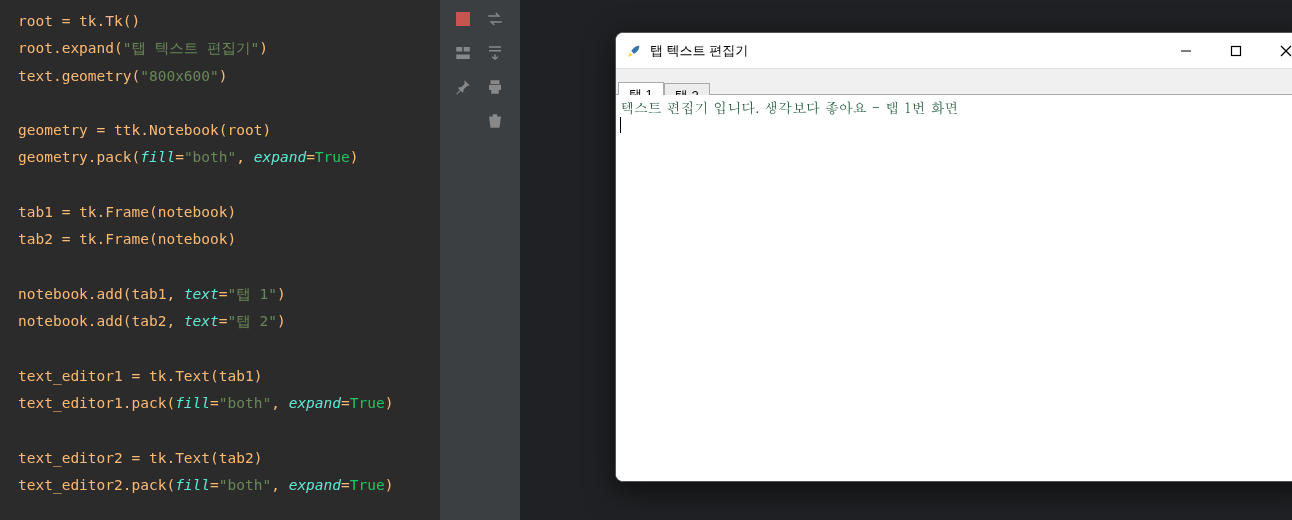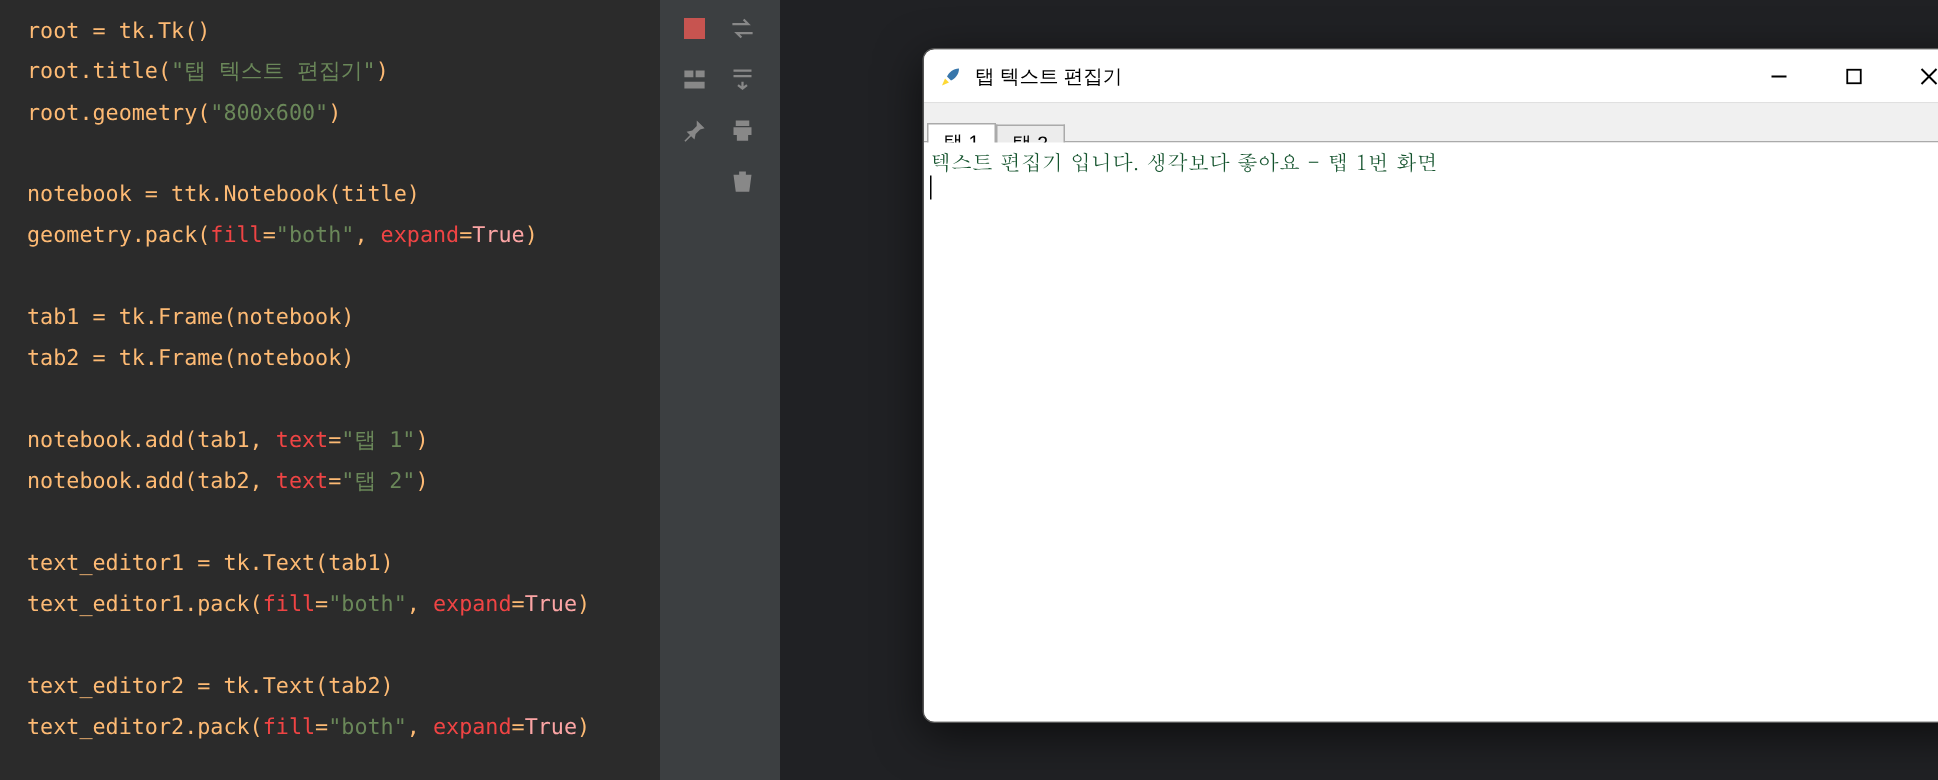--- a/index.html
+++ b/index.html
@@ -20,22 +20,22 @@
     background: #2b2b2b;
     padding: 8px 0 0 18px;
     font-size: 14.5px;
     line-height: 27.3px;
     color: #a9b7c6;
     white-space: pre;
     font-family: "Consolas", monospace;
   }
   .tok-id { color: #fdba74; }
   .tok-str { color: #6a8759; }
-  .tok-param { color: #ef4444; }
-  .tok-bool { color: #fca5a5; }
+  .tok-param { color: #5eead4; font-style: italic; }
+  .tok-bool { color: #22c55e; }
 
   .toolbar {
     position: absolute;
     left: 440px;
     top: 0;
     width: 80px;
     height: 520px;
     background: #3c3f41;
   }
   .tool-col {
@@ -141,24 +141,24 @@
     top: 22px;
     width: 1px;
     height: 16px;
     background: #000;
   }
 </style>
 </head>
 <body>
 
 <div class="code-area"><span class="tok-id">root = tk.Tk()</span>
-<span class="tok-id">root.title(</span><span class="tok-str">"탭 텍스트 편집기"</span><span class="tok-id">)</span>
-<span class="tok-id">root.geometry(</span><span class="tok-str">"800x600"</span><span class="tok-id">)</span>
-
-<span class="tok-id">notebook = ttk.Notebook(title)</span>
+<span class="tok-id">root.expand(</span><span class="tok-str">"탭 텍스트 편집기"</span><span class="tok-id">)</span>
+<span class="tok-id">text.geometry(</span><span class="tok-str">"800x600"</span><span class="tok-id">)</span>
+
+<span class="tok-id">geometry = ttk.Notebook(root)</span>
 <span class="tok-id">geometry.pack(</span><span class="tok-param">fill</span><span class="tok-id">=</span><span class="tok-str">"both"</span><span class="tok-id">, </span><span class="tok-param">expand</span><span class="tok-id">=</span><span class="tok-bool">True</span><span class="tok-id">)</span>
 
 <span class="tok-id">tab1 = tk.Frame(notebook)</span>
 <span class="tok-id">tab2 = tk.Frame(notebook)</span>
 
 <span class="tok-id">notebook.add(tab1, </span><span class="tok-param">text</span><span class="tok-id">=</span><span class="tok-str">"탭 1"</span><span class="tok-id">)</span>
 <span class="tok-id">notebook.add(tab2, </span><span class="tok-param">text</span><span class="tok-id">=</span><span class="tok-str">"탭 2"</span><span class="tok-id">)</span>
 
 <span class="tok-id">text_editor1 = tk.Text(tab1)</span>
 <span class="tok-id">text_editor1.pack(</span><span class="tok-param">fill</span><span class="tok-id">=</span><span class="tok-str">"both"</span><span class="tok-id">, </span><span class="tok-param">expand</span><span class="tok-id">=</span><span class="tok-bool">True</span><span class="tok-id">)</span>

